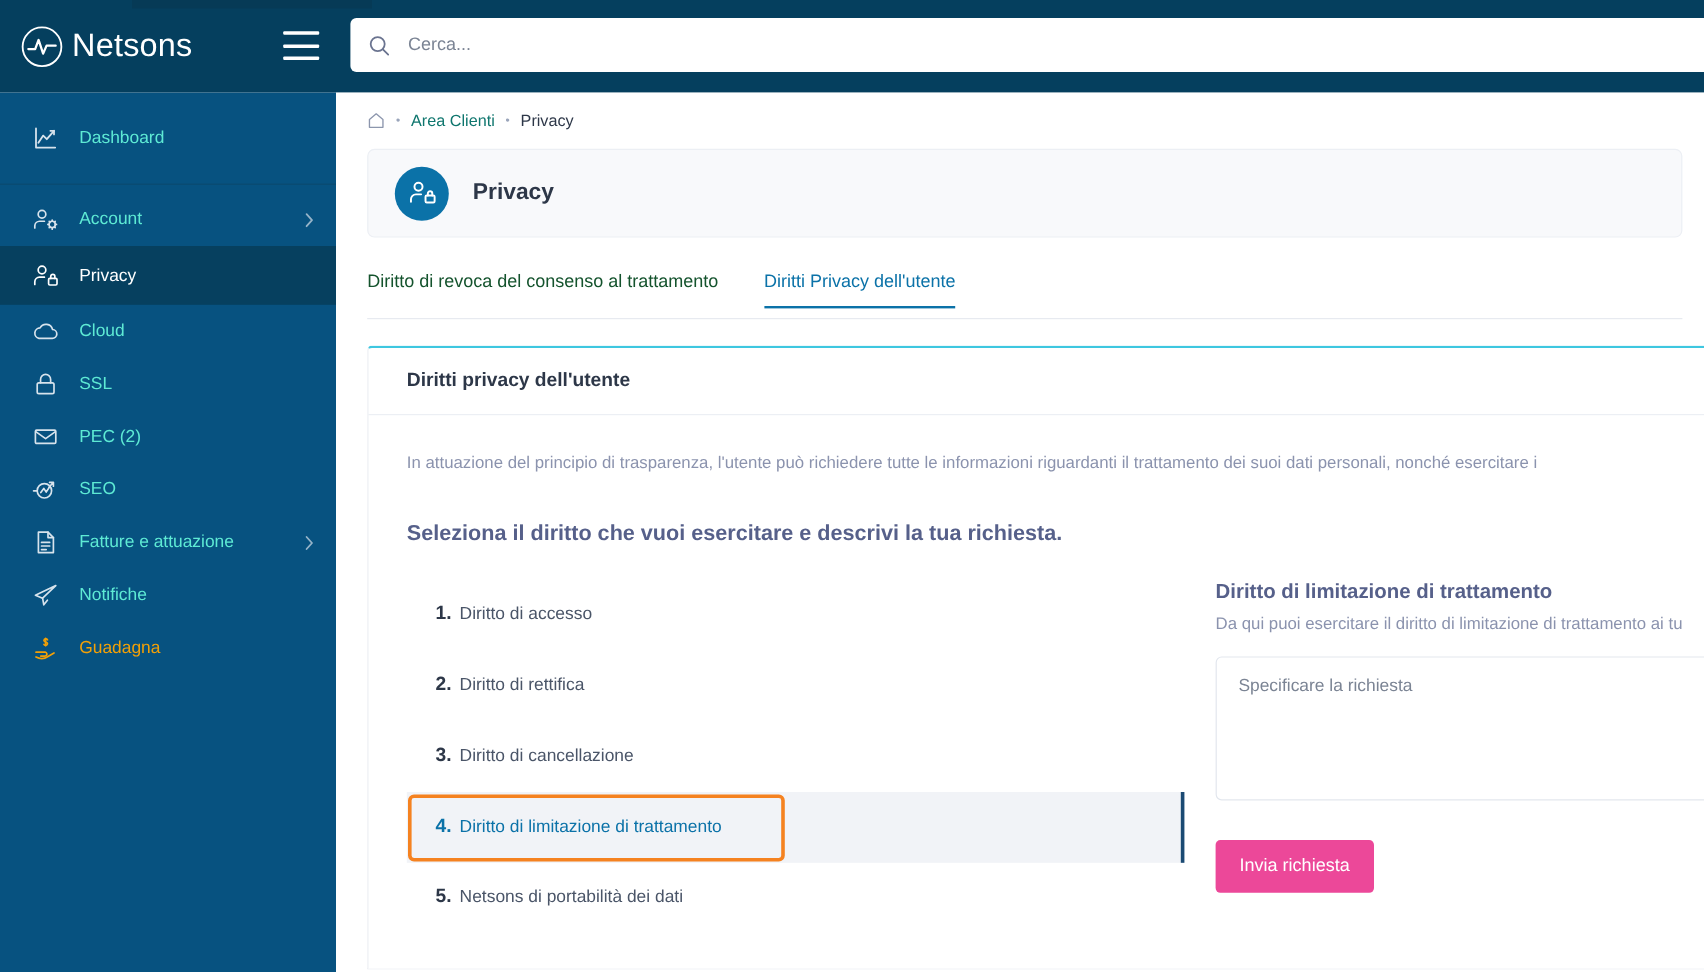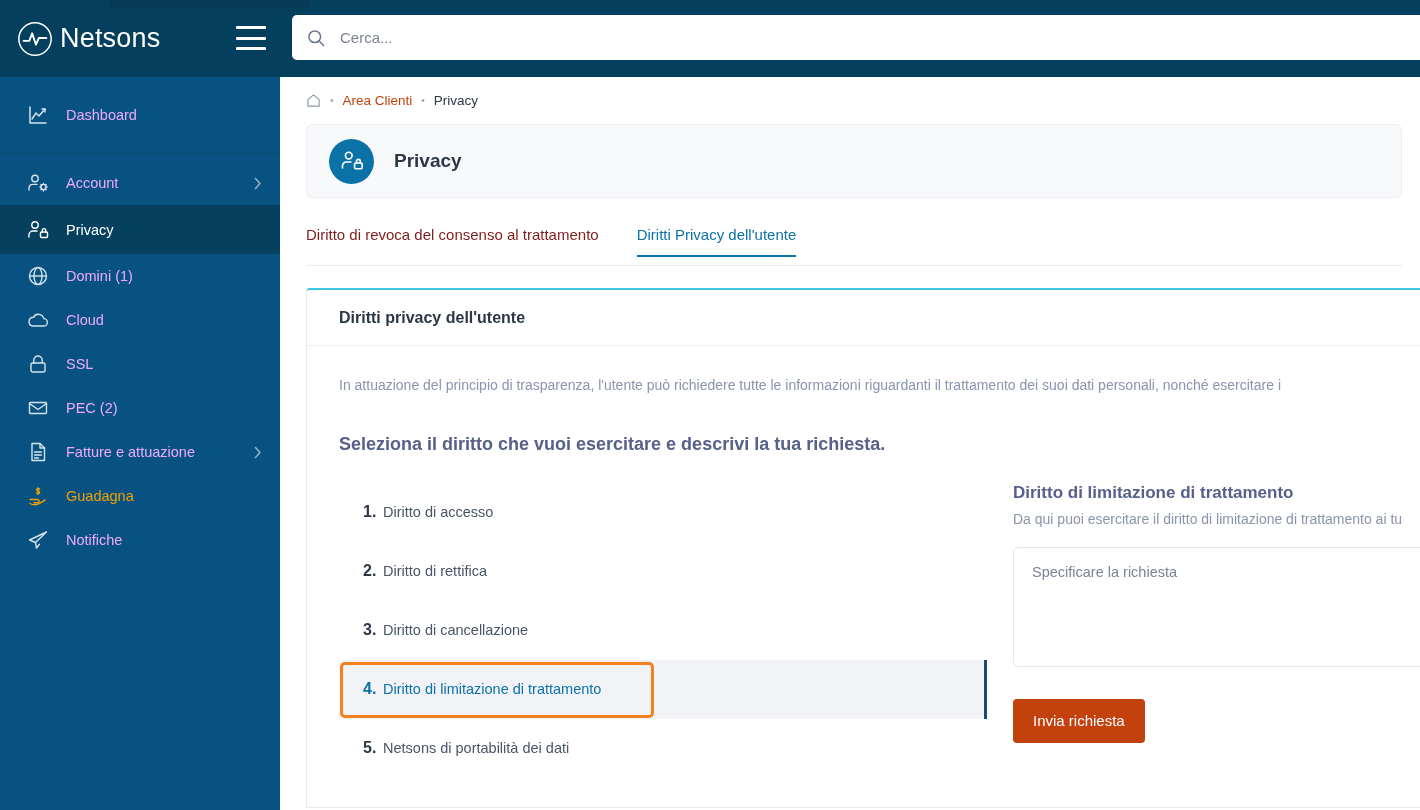--- a/index.html
+++ b/index.html
@@ -57,21 +57,21 @@
   .sidebar {
     position: absolute; top: 77px; left: 0; width: 280px; height: 733px;
     background: #075280;
     overflow: hidden;
   }
   .nav-item {
     position: relative;
     height: 44px;
     display: flex; align-items: center;
     padding-left: 26px; padding-right: 18px;
-    color: #f0abfc; font-size: 14.5px;
+    color: #5eead4; font-size: 14.5px;
     cursor: pointer;
   }
   .nav-item .ic { width: 24px; height: 24px; flex: 0 0 24px; margin-right: 16px; }
   .nav-item .lbl { white-space: nowrap; }
   .nav-item .chev { margin-left: auto; width: 8px; height: 13px; opacity: .75; }
   .nav-item.dashboard { height: 76px; }
   .nav-item.active { background: #06405f; color: #ffffff; height: 49px; }
   .nav-item.earn { color: #f2a007; }
   .nav-sep { height: 1px; background: #0a4a6f; margin: 0; }
   .nav-gap { height: 7px; }
@@ -82,21 +82,21 @@
     width: 1140px; height: 733px;
     background: #ffffff;
   }
   .breadcrumb {
     height: 47px; display: flex; align-items: center;
     padding-left: 26px; gap: 9px;
     font-size: 13.5px; color: #7884a0;
   }
   .breadcrumb .home-ic { width: 15px; height: 15px; }
   .breadcrumb .dot { color: #9aa5bb; font-size: 10px; }
-  .breadcrumb .bc-link { color: #c2410c; cursor: pointer; }
+  .breadcrumb .bc-link { color: #0f766e; cursor: pointer; }
   .breadcrumb .bc-current { color: #2d3748; }
 
   .page-head {
     margin: 0 18px 0 26px;
     height: 74px;
     background: #f8f9fb;
     border: 1px solid #eceff4;
     border-radius: 6px;
     display: flex; align-items: center; padding-left: 22px;
   }
@@ -111,21 +111,21 @@
   }
 
   .tabs {
     margin: 22px 18px 0 26px;
     height: 46px;
     border-bottom: 1px solid #e7eaf0;
     display: flex; align-items: flex-start; gap: 38px;
     padding-top: 6px;
   }
   .tab {
-    font-size: 15px; color: #7f1d1d; cursor: pointer;
+    font-size: 15px; color: #14532d; cursor: pointer;
     padding-bottom: 13px; position: relative; white-space: nowrap;
   }
   .tab.active { color: #0b72a8; }
   .tab.active::after {
     content: ""; position: absolute; left: 0; right: 0; bottom: -1px;
     height: 2px; background: #0b72a8;
   }
 
   .card {
     margin: 22px 0 0 26px;
@@ -192,21 +192,21 @@
     border: 1px solid #e3e7ee; border-radius: 5px;
     padding: 16px 18px;
     font-family: "Liberation Sans", sans-serif;
     font-size: 14.5px; color: #4a5568;
     resize: none; outline: none;
   }
   .detail-textarea::placeholder { color: #7b8494; }
   .submit-btn {
     margin-top: 28px;
     height: 44px; padding: 0 20px;
-    background: #c2410c; color: #ffffff;
+    background: #ec4899; color: #ffffff;
     border: 0; border-radius: 4px;
     font-family: "Liberation Sans", sans-serif;
     font-size: 15px; cursor: pointer;
   }
 </style>
 </head>
 <body>
 
 <div class="app">
 
@@ -277,30 +277,20 @@
         <svg viewBox="0 0 24 24" width="24" height="24" fill="none" stroke="#ffffff" stroke-width="1.4" stroke-linecap="round" stroke-linejoin="round">
           <circle cx="9" cy="7" r="3.2"></circle>
             <path d="M3 19 v-2 A4 4 0 0 1 7 13 h4"></path>
           <rect x="14.5" y="14" width="7" height="5.5" rx="1"></rect>
             <path d="M16.3 14 v-1.7 a1.7 1.7 0 0 1 3.4 0 V14"></path>
         </svg>
       </span>
       <span class="lbl">Privacy</span>
     </div>
 
-    <div class="nav-item">
-      <span class="ic">
-        <svg viewBox="0 0 24 24" width="24" height="24" fill="none" stroke="#d7e3ec" stroke-width="1.4">
-          <circle cx="12" cy="12" r="8.5"></circle>
-            <ellipse cx="12" cy="12" rx="4" ry="8.5"></ellipse>
-            <line x1="3.5" y1="12" x2="20.5" y2="12"></line>
-        </svg>
-      </span>
-      <span class="lbl">Domini (1)</span>
-    </div>
 
 
 
     <div class="nav-item">
       <span class="ic">
         <svg viewBox="0 0 24 24" width="24" height="24" fill="none" stroke="#d7e3ec" stroke-width="1.4" stroke-linecap="round" stroke-linejoin="round">
           <path d="M6.5 18 h11 a3.7 3.7 0 0 0 .3-7.4 A5.6 5.6 0 0 0 7.4 9.3 A4.4 4.4 0 0 0 6.5 18 Z"></path>
         </svg>
       </span>
       <span class="lbl">Cloud</span>
@@ -321,59 +311,70 @@
       <span class="ic">
         <svg viewBox="0 0 24 24" width="24" height="24" fill="none" stroke="#d7e3ec" stroke-width="1.4" stroke-linejoin="round">
           <rect x="3.5" y="6.5" width="17" height="11" rx="1"></rect>
             <path d="M3.5 7.5 L12 13.5 L20.5 7.5"></path>
         </svg>
       </span>
       <span class="lbl">PEC (2)</span>
     </div>
 
 
+    <div class="nav-item">
+      <span class="ic">
+        <svg viewBox="0 0 24 24" width="24" height="24" fill="none" stroke="#d7e3ec" stroke-width="1.4" stroke-linecap="round" stroke-linejoin="round">
+          <circle cx="11" cy="13" r="6"></circle>
+            <line x1="2" y1="13" x2="5" y2="13"></line>
+          <path d="M8 14.5 L10.5 11 L12.5 14 L15.5 9.5"></path>
+            <path d="M18.5 6 L14.8 10 M18.5 6 v3.2 M18.5 6 h-3.2"></path>
+        </svg>
+      </span>
+      <span class="lbl">SEO</span>
+    </div>
 
     <div class="nav-item">
       <span class="ic">
         <svg viewBox="0 0 24 24" width="24" height="24" fill="none" stroke="#d7e3ec" stroke-width="1.4" stroke-linecap="round" stroke-linejoin="round">
           <path d="M6 3.5 h8 L18.5 8 v12.5 H6 Z"></path>
             <path d="M14 3.5 V8 h4.5"></path>
             <line x1="8.6" y1="12" x2="15.4" y2="12"></line>
             <line x1="8.6" y1="15" x2="15.4" y2="15"></line>
             <line x1="8.6" y1="18" x2="12.5" y2="18"></line>
         </svg>
       </span>
       <span class="lbl">Fatture e attuazione</span>
       <span class="chev">
         <svg viewBox="0 0 8 13" width="8" height="13" fill="none" stroke="#c5d4e0" stroke-width="1.5" stroke-linecap="round" stroke-linejoin="round">
             <path d="M1.5 1.5 L6 6.5 L1.5 11.5"></path>
           </svg>
       </span>
     </div>
 
+    <div class="nav-item">
+      <span class="ic">
+        <svg viewBox="0 0 24 24" width="24" height="24" fill="none" stroke="#d7e3ec" stroke-width="1.4" stroke-linecap="round" stroke-linejoin="round">
+          <path d="M20.5 4 L3.5 12 L9.5 14.5 L20.5 4 Z"></path>
+            <path d="M9.5 14.5 L10.5 20 L13.5 16.2"></path>
+        </svg>
+      </span>
+      <span class="lbl">Notifiche</span>
+    </div>
+
     <div class="nav-item earn">
       <span class="ic">
         <svg viewBox="0 0 24 24" width="24" height="24" fill="none" stroke="#f2a007" stroke-width="1.4" stroke-linecap="round" stroke-linejoin="round">
           <path d="M12 4 v6"></path>
             <path d="M13.6 5.2 a1.6 1.6 0 0 0-3 .6 c0 1.6 3 1 3 2.6 a1.6 1.6 0 0 1-3 .6"></path>
           <path d="M4 15.5 h7.5 a1.6 1.6 0 0 1 0 3.2 H8"></path>
             <path d="M4 19.5 c3 1.6 7 1.6 10-0.4 l5-3"></path>
         </svg>
       </span>
       <span class="lbl">Guadagna</span>
-    </div>
-
-    <div class="nav-item">
-      <span class="ic">
-        <svg viewBox="0 0 24 24" width="24" height="24" fill="none" stroke="#d7e3ec" stroke-width="1.4" stroke-linecap="round" stroke-linejoin="round">
-          <path d="M20.5 4 L3.5 12 L9.5 14.5 L20.5 4 Z"></path>
-            <path d="M9.5 14.5 L10.5 20 L13.5 16.2"></path>
-        </svg>
-      </span>
-      <span class="lbl">Notifiche</span>
     </div>
 
   </div>
 
   <div class="main">
 
     <div class="breadcrumb">
       <span class="home-ic">
         <svg viewBox="0 0 16 16" width="15" height="15" fill="none" stroke="#8c96ad" stroke-width="1.2" stroke-linejoin="round" stroke-linecap="round">
           <path d="M2 7 L8 2 L14 7 V14 H2 Z"></path>

